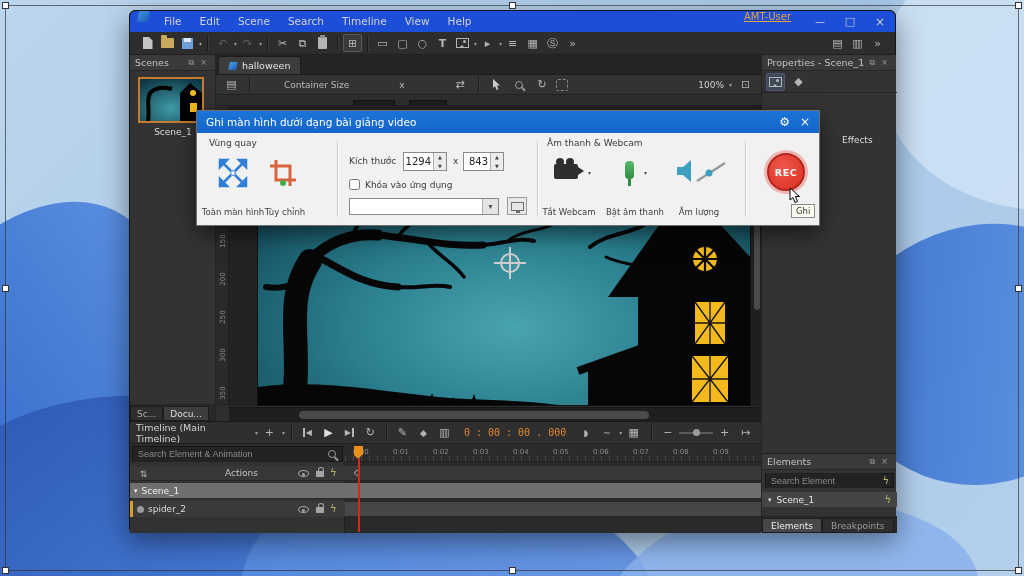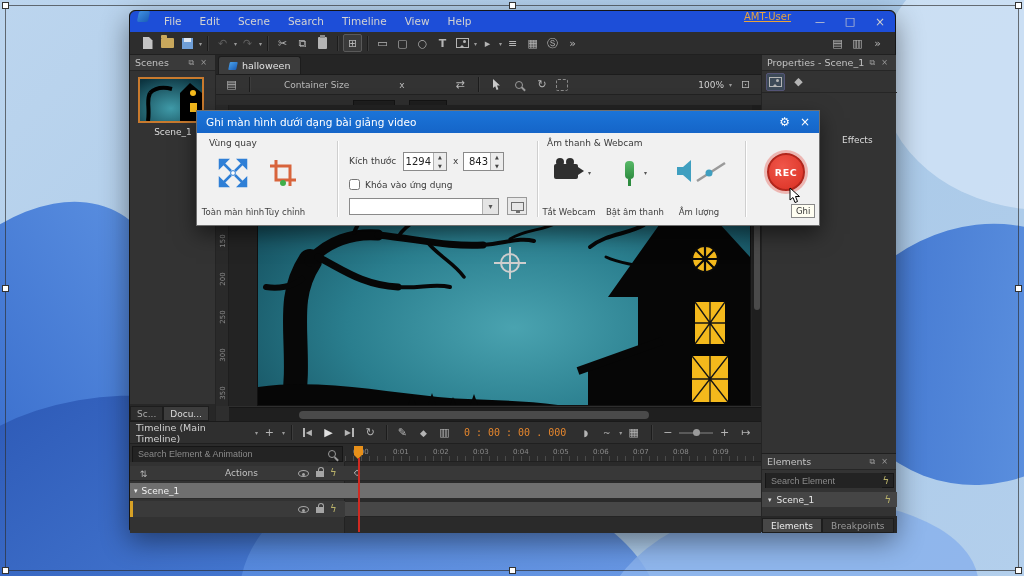--- a/index.html
+++ b/index.html
@@ -390,20 +390,24 @@
         <div class="abs" style="left:0;top:21px;width:631px;height:16px;background:#6f6f6f;border-bottom:1px solid #2a2a2a;">
           <span class="trow-name" style="top:0;height:16px;">
             <span style="font-size:7px;color:#eee;">▾</span>
             <span style="font-size:9px;color:#f0f0f0;">Scene_1</span>
           </span>
         </div>
 
         <div class="abs" style="left:0;top:39px;width:631px;height:16px;border-bottom:1px solid #242424;">
           <div class="abs" style="left:0;top:0;width:215px;height:16px;background:#3a3a3a;border-left:3px solid #d7a126;"></div>
           <div class="abs" style="left:215px;top:1px;width:416px;height:14px;background:#474747;"></div>
+          <span class="trow-name" style="top:0;height:16px;left:3px;">
+            <span style="width:7px;height:7px;border-radius:50%;background:#9a9a9a;display:inline-block;"></span>
+            <span style="font-size:9px;color:#ddd;">spider_2</span>
+          </span>
           <span class="i-eye" style="position:absolute;left:168px;top:5px;"></span>
           <span class="i-lock" style="position:absolute;left:186px;top:2px;"></span>
           <span class="i-bolt" style="position:absolute;left:200px;top:3px;">ϟ</span>
         </div>
       </div>
 
       <div class="abs" style="left:224px;top:24px;width:9px;height:9px;background:#e8901a;z-index:5;"></div>
       <div class="abs" style="left:224px;top:33px;width:0;height:0;border-left:4.5px solid transparent;border-right:4.5px solid transparent;border-top:4px solid #e8901a;z-index:5;"></div>
       <div class="abs" style="left:228px;top:36px;width:1.5px;height:74px;background:#cf2a22;z-index:5;"></div>
     </div>

